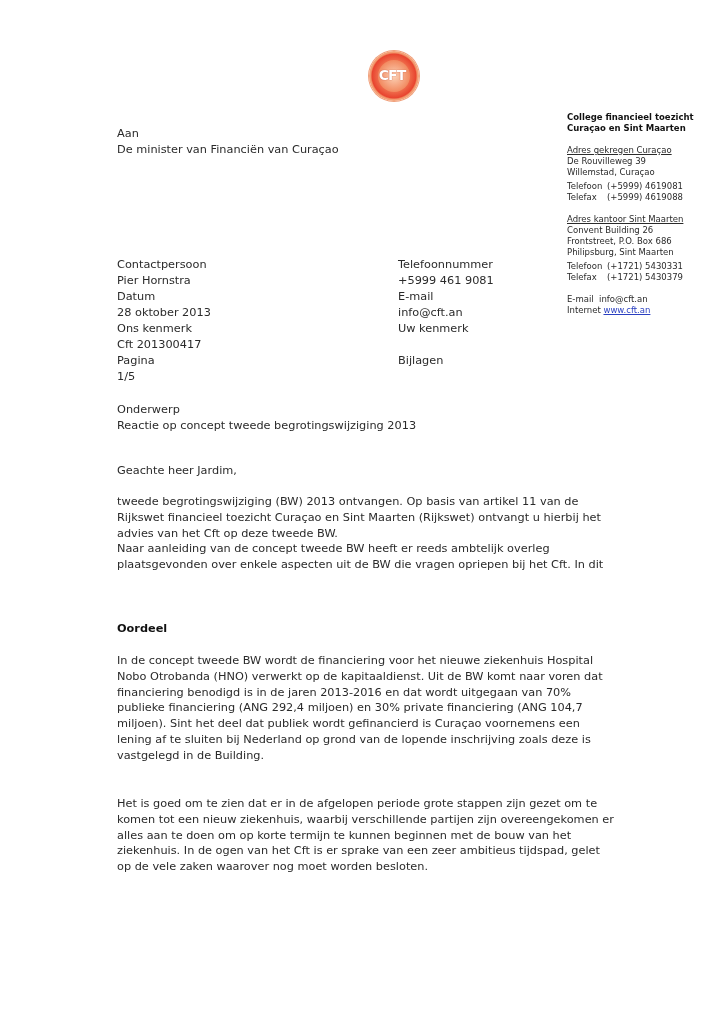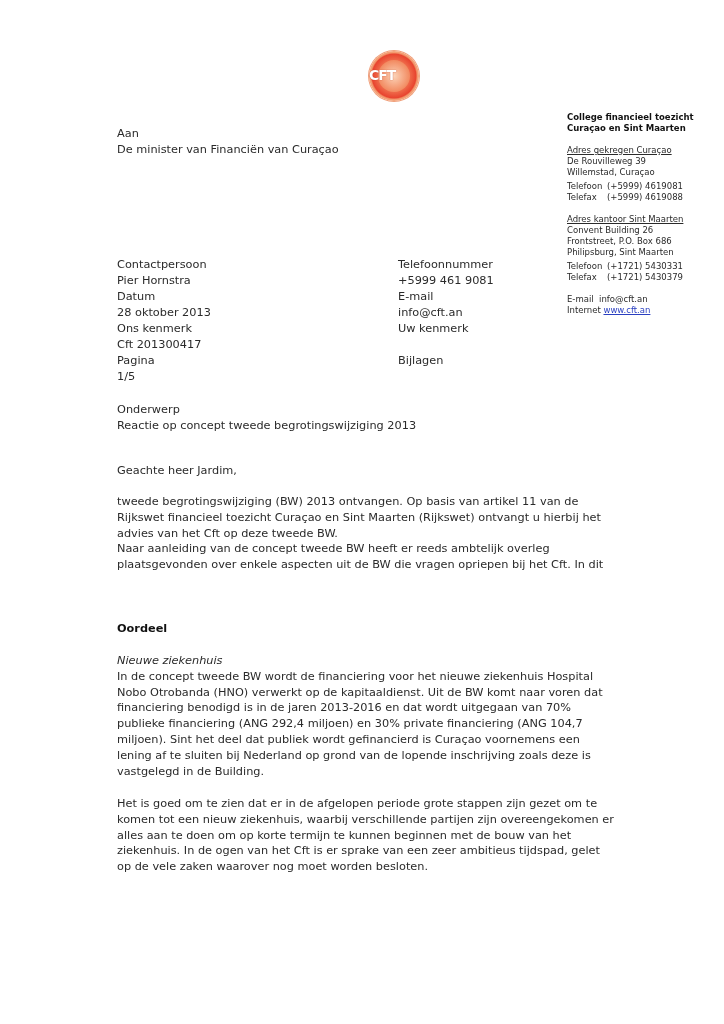--- a/index.html
+++ b/index.html
@@ -5,21 +5,21 @@
   html, body { margin: 0; padding: 0; background: #ffffff; }
   body { width: 724px; height: 1024px; position: relative; overflow: hidden;
          font-family: "DejaVu Sans", sans-serif; color: #1e1e1e; }
   .abs { position: absolute; }
   
   .logo { left: 369px; top: 51px; width: 50px; height: 50px; border-radius: 50%;
           background: radial-gradient(circle, #f7a07a 0%, #ef6a4a 45%, #e8442f 62%, #f39a6e 66%, #f5b089 76%, #e4412c 78%, #e4412c 100%);
           box-shadow: 0 0 0 1px #f0a07c; }
   .logo .inner { position: absolute; left: 9px; top: 9px; width: 32px; height: 32px; border-radius: 50%;
                  background: radial-gradient(circle, #fbd3b8 0%, #f28a60 70%, #ea5a3c 100%); }
-  .logo .mark { position: absolute; left: 0; top: 16px; width: 46px; 
+  .logo .mark { position: absolute; left: 0; top: 16px; width: 46px; text-align: center;
                 font-family: "DejaVu Sans", sans-serif; font-weight: bold; font-size: 14px;
                 color: #ffffff; letter-spacing: -1px; text-shadow: 0 0 1px #b02a18; }
   
   .side { left: 567px; font-size: 8.5px; line-height: 11px; color: #2a2a2a; }
   .side .u { text-decoration: underline; }
   .side .row { display: flex; }
   .side .row .k { width: 40px; }
   .side .link { color: #2a3fc0; text-decoration: underline; }
   
   .txt { font-size: 11.3px; line-height: 16px; color: #2a2a2a; }
@@ -116,21 +116,20 @@
   <div>tweede begrotingswijziging (BW) 2013 ontvangen. Op basis van artikel 11 van de</div>
   <div>Rijkswet financieel toezicht Curaçao en Sint Maarten (Rijkswet) ontvangt u hierbij het</div>
   <div>advies van het Cft op deze tweede BW.</div>
   <div>Naar aanleiding van de concept tweede BW heeft er reeds ambtelijk overleg</div>
   <div>plaatsgevonden over enkele aspecten uit de BW die vragen opriepen bij het Cft. In dit</div>
 </div>
 
 <div class="abs txt bold" style="left:117px; top:621px;">Oordeel</div>
 
 <div class="abs para" style="top:653px;">
-  <div class="ital">Nieuwe ziekenhuis</div>
   <div>In de concept tweede BW wordt de financiering voor het nieuwe ziekenhuis Hospital</div>
   <div>Nobo Otrobanda (HNO) verwerkt op de kapitaaldienst. Uit de BW komt naar voren dat</div>
   <div>financiering benodigd is in de jaren 2013-2016 en dat wordt uitgegaan van 70%</div>
   <div>publieke financiering (ANG 292,4 miljoen) en 30% private financiering (ANG 104,7</div>
   <div>miljoen). Sint het deel dat publiek wordt gefinancierd is Curaçao voornemens een</div>
   <div>lening af te sluiten bij Nederland op grond van de lopende inschrijving zoals deze is</div>
   <div>vastgelegd in de Building.</div>
 </div>
 
 <div class="abs para" style="top:796px;">

